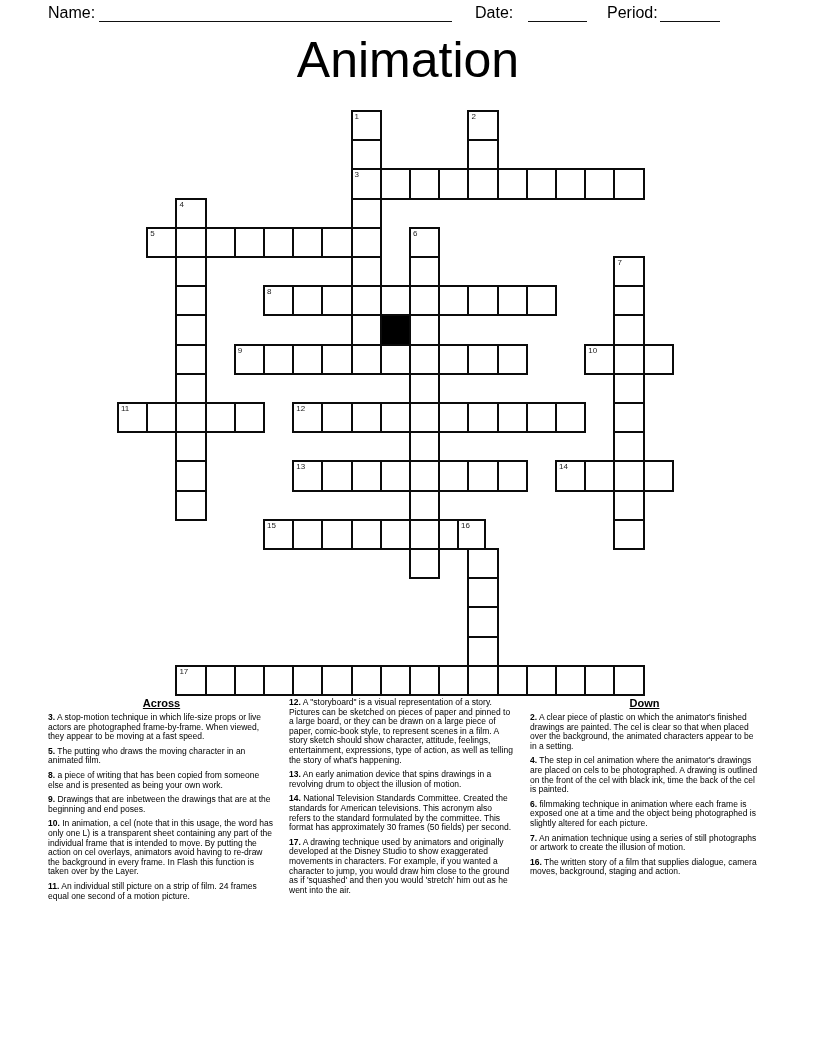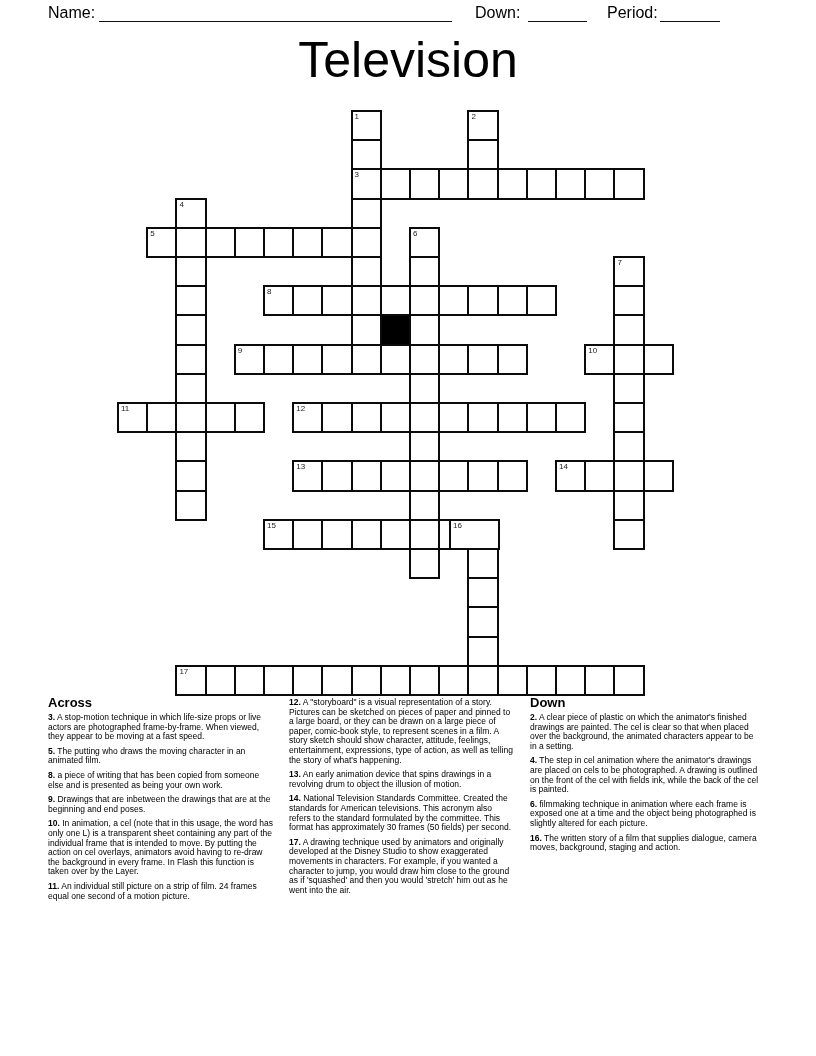--- a/index.html
+++ b/index.html
@@ -7,38 +7,38 @@
   .page{position:absolute;inset:0;background:#fff;overflow:hidden;}
   .hdr-label{position:absolute;top:4px;font-size:16px;white-space:nowrap;}
   .hdr-line{position:absolute;top:21px;height:0;border-bottom:1.5px solid #111;}
   .title{position:absolute;left:0;right:0;top:31px;text-align:center;font-size:50px;font-weight:400;}
   .grid{position:absolute;left:117px;top:110px;}
   .cell{position:absolute;width:31.2px;height:31.2px;border:2px solid #0b0b0b;background:#fff;box-sizing:border-box;}
   .cell.black{background:#000;}
   .cellnum{position:absolute;top:0;left:2px;font-size:8px;line-height:10px;color:#222;}
   .cluecol{position:absolute;top:698px;font-size:8.5px;line-height:9.6px;text-align:left;}
   .cluecol p{margin:0 0 5px 0;}
-  .clhead{font-weight:bold;font-size:13px;line-height:10px;margin:0 0 3px 0;}
+  .clhead{font-weight:bold;text-decoration:underline;font-size:11px;line-height:10px;margin:0 0 3px 0;text-align:center;}
   .clue b{font-weight:bold;}
 </style>
 </head>
 <body>
 
 <div class="page">
 
   <span class="hdr-label" style="left:48px">Name:</span>
   <div class="hdr-line" style="left:99px;width:353px"></div>
 
-  <span class="hdr-label" style="left:475px">Down:</span>
+  <span class="hdr-label" style="left:475px">Date:</span>
   <div class="hdr-line" style="left:528px;width:59px"></div>
 
   <span class="hdr-label" style="left:607px">Period:</span>
   <div class="hdr-line" style="left:660px;width:60px"></div>
 
-  <div class="title">Television</div>
+  <div class="title">Animation</div>
 
   <div class="grid">
       <div class="cell" style="left: 233.6px; top: 0px; height: 31.2px; width: 31.2px;">
         <span class="cellnum">1</span>
       </div>
       <div class="cell" style="left: 233.6px; top: 29.2px; height: 31.2px; width: 31.2px;"></div>
       <div class="cell" style="left: 233.6px; top: 58.4px; height: 31.2px; width: 31.2px;">
         <span class="cellnum">3</span>
       </div>
       <div class="cell" style="left: 233.6px; top: 87.6px; height: 31.2px; width: 31.2px;"></div>
@@ -163,21 +163,21 @@
       <div class="cell" style="left: 467.2px; top: 350.4px; height: 31.2px; width: 31.2px;"></div>
       <div class="cell" style="left: 525.6px; top: 350.4px; height: 31.2px; width: 31.2px;"></div>
       <div class="cell" style="left: 146px; top: 408.8px; height: 31.2px; width: 31.2px;">
         <span class="cellnum">15</span>
       </div>
       <div class="cell" style="left: 175.2px; top: 408.8px; height: 31.2px; width: 31.2px;"></div>
       <div class="cell" style="left: 204.4px; top: 408.8px; height: 31.2px; width: 31.2px;"></div>
       <div class="cell" style="left: 233.6px; top: 408.8px; height: 31.2px; width: 31.2px;"></div>
       <div class="cell" style="left: 262.8px; top: 408.8px; height: 31.2px; width: 31.2px;"></div>
       <div class="cell" style="left: 321.2px; top: 408.8px; height: 31.2px; width: 31.2px;"></div>
-      <div class="cell" style="left: 332px; top: 408.8px; height: 31.2px; width: 51px;">
+      <div class="cell" style="left: 340px; top: 408.8px; height: 31.2px; width: 29px;">
         <span class="cellnum">16</span>
       </div>
       <div class="cell" style="left: 350.4px; top: 438px; height: 31.2px; width: 31.2px;"></div>
       <div class="cell" style="left: 350.4px; top: 467.2px; height: 31.2px; width: 31.2px;"></div>
       <div class="cell" style="left: 350.4px; top: 496.4px; height: 31.2px; width: 31.2px;"></div>
       <div class="cell" style="left: 350.4px; top: 525.6px; height: 31.2px; width: 31.2px;"></div>
       <div class="cell" style="left: 350.4px; top: 554.8px; height: 31.2px; width: 31.2px;"></div>
       <div class="cell" style="left: 58.4px; top: 554.8px; height: 31.2px; width: 31.2px;">
         <span class="cellnum">17</span>
       </div>
@@ -209,18 +209,19 @@
     </div>
   <div class="cluecol" style="left:289px;width:227px">
       <p class="clue"><b>12.</b><span> A "storyboard" is a visual representation of a story. Pictures can be sketched on pieces of paper and pinned to a large board, or they can be drawn on a large piece of paper, comic-book style, to represent scenes in a film. A story sketch should show character, attitude, feelings, entertainment, expressions, type of action, as well as telling the story of what's happening.</span></p>
       <p class="clue"><b>13.</b><span> An early animation device that spins drawings in a revolving drum to object the illusion of motion.</span></p>
       <p class="clue"><b>14.</b><span> National Television Standards Committee. Created the standards for American televisions. This acronym also refers to the standard formulated by the committee. This format has approximately 30 frames (50 fields) per second.</span></p>
       <p class="clue"><b>17.</b><span> A drawing technique used by animators and originally developed at the Disney Studio to show exaggerated movements in characters. For example, if you wanted a character to jump, you would draw him close to the ground as if 'squashed' and then you would 'stretch' him out as he went into the air.</span></p>
     </div>
   <div class="cluecol" style="left:530px;width:229px">
     <p class="clhead">Down</p>
       <p class="clue"><b>2.</b><span> A clear piece of plastic on which the animator's finished drawings are painted. The cel is clear so that when placed over the background, the animated characters appear to be in a setting.</span></p>
-      <p class="clue"><b>4.</b><span> The step in cel animation where the animator's drawings are placed on cels to be photographed. A drawing is outlined on the front of the cel with fields ink, while the back of the cel is painted.</span></p>
+      <p class="clue"><b>4.</b><span> The step in cel animation where the animator's drawings are placed on cels to be photographed. A drawing is outlined on the front of the cel with black ink, time the back of the cel is painted.</span></p>
       <p class="clue"><b>6.</b><span> filmmaking technique in animation where each frame is exposed one at a time and the object being photographed is slightly altered for each picture.</span></p>
+      <p class="clue"><b>7.</b><span> An animation technique using a series of still photographs or artwork to create the illusion of motion.</span></p>
       <p class="clue"><b>16.</b><span> The written story of a film that supplies dialogue, camera moves, background, staging and action.</span></p>
     </div>
 
 </div>
 
 </body></html>

